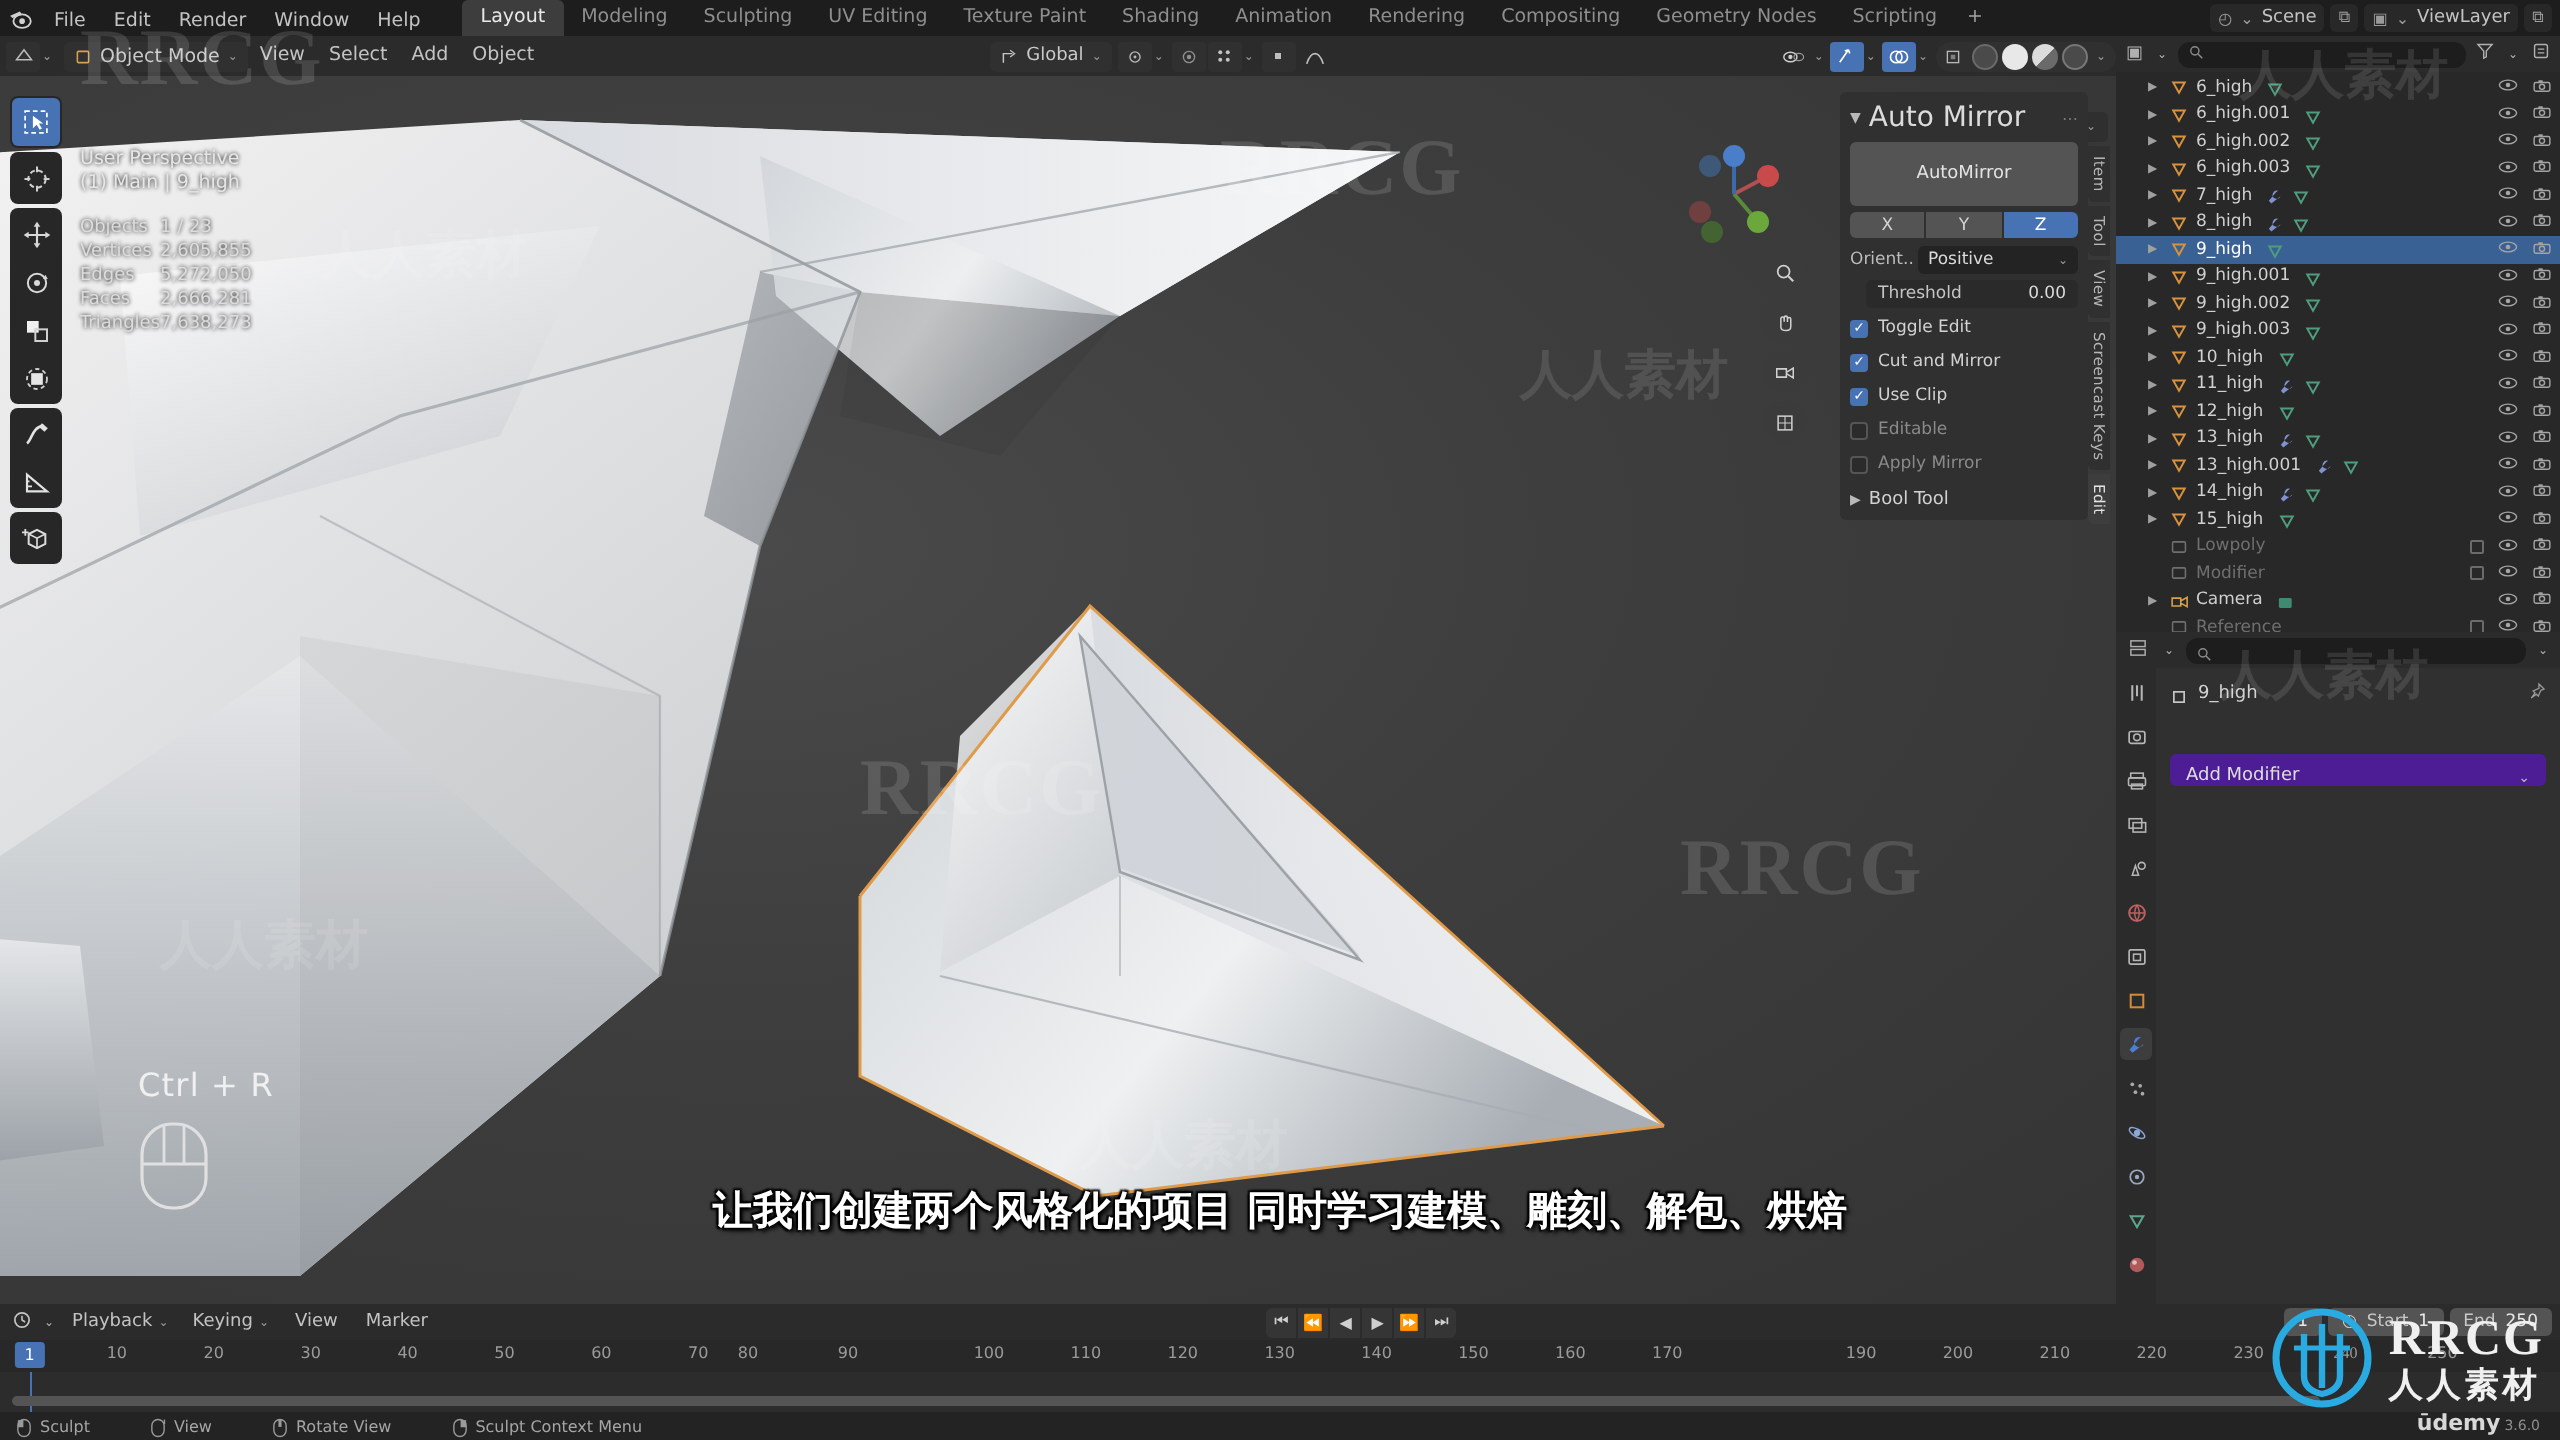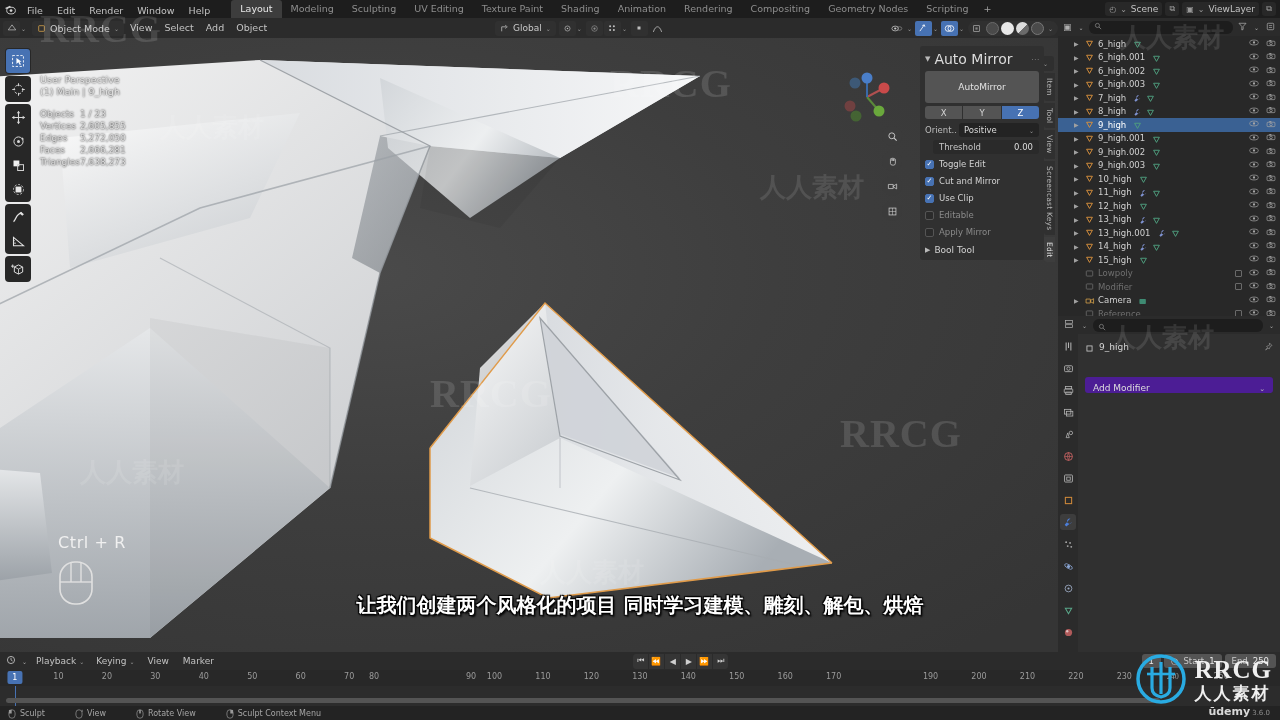--- a/index.html
+++ b/index.html
@@ -111,21 +111,21 @@
   .np-sub .t { color:#d2d2d2; font-size:9px; }
 
   
   .vtabs { position:absolute; right:0px; top:55px; z-index:8; width:14px; }
   .vtab { writing-mode:vertical-rl; text-orientation:mixed; background:#303030; color:#b6b6b6;
     font-size:7.5px; padding:5px 1px; border-radius:0 0 0 3px; margin-bottom:2px; text-align:center;
     letter-spacing:.2px; }
   .vtab.on { background:#3d3d3d; color:#e2e2e2; }
 
   
-  .keyhint { position:absolute; left:58px; top:515px; z-index:7; }
+  .keyhint { position:absolute; left:69px; top:515px; z-index:7; }
   .keyhint .txt { color:#f0f0f0; font-size:16px; letter-spacing:.6px; }
   .keyhint .mouse { margin-top:8px; }
 
   
   .outliner { position:absolute; left:1058px; top:18px; width:222px; height:298px;
     background:#282828; overflow:hidden; }
   .ol-head { height:18px; background:#2b2b2b; display:flex; align-items:center; padding:0 3px; gap:3px; }
   .ol-search { flex:1; height:13px; background:#1d1d1d; border-radius:6px; display:flex;
     align-items:center; padding:0 5px; gap:3px; }
   .ol-search .mag { color:#8d8d8d; font-size:8px; }
@@ -1377,21 +1377,21 @@
 
     <div class="tl-ruler" id="tl-ruler">
         <div class="tl-tick" style="left: 58.4496px;">10</div>
         <div class="tl-tick" style="left: 106.899px;">20</div>
         <div class="tl-tick" style="left: 155.349px;">30</div>
         <div class="tl-tick" style="left: 203.798px;">40</div>
         <div class="tl-tick" style="left: 252.248px;">50</div>
         <div class="tl-tick" style="left: 300.698px;">60</div>
         <div class="tl-tick" style="left: 349.147px;">70</div>
         <div class="tl-tick" style="left: 374px;">80</div>
-        <div class="tl-tick" style="left: 471px;">90</div>
+        <div class="tl-tick" style="left: 424px;">90</div>
         <div class="tl-tick" style="left: 494.496px;">100</div>
         <div class="tl-tick" style="left: 542.946px;">110</div>
         <div class="tl-tick" style="left: 591.395px;">120</div>
         <div class="tl-tick" style="left: 639.845px;">130</div>
         <div class="tl-tick" style="left: 688.295px;">140</div>
         <div class="tl-tick" style="left: 736.744px;">150</div>
         <div class="tl-tick" style="left: 785.194px;">160</div>
         <div class="tl-tick" style="left: 833.643px;">170</div>
         <div class="tl-tick" style="left: 846px; margin-top: 48px;">180</div>
         <div class="tl-tick" style="left: 930.543px;">190</div>

